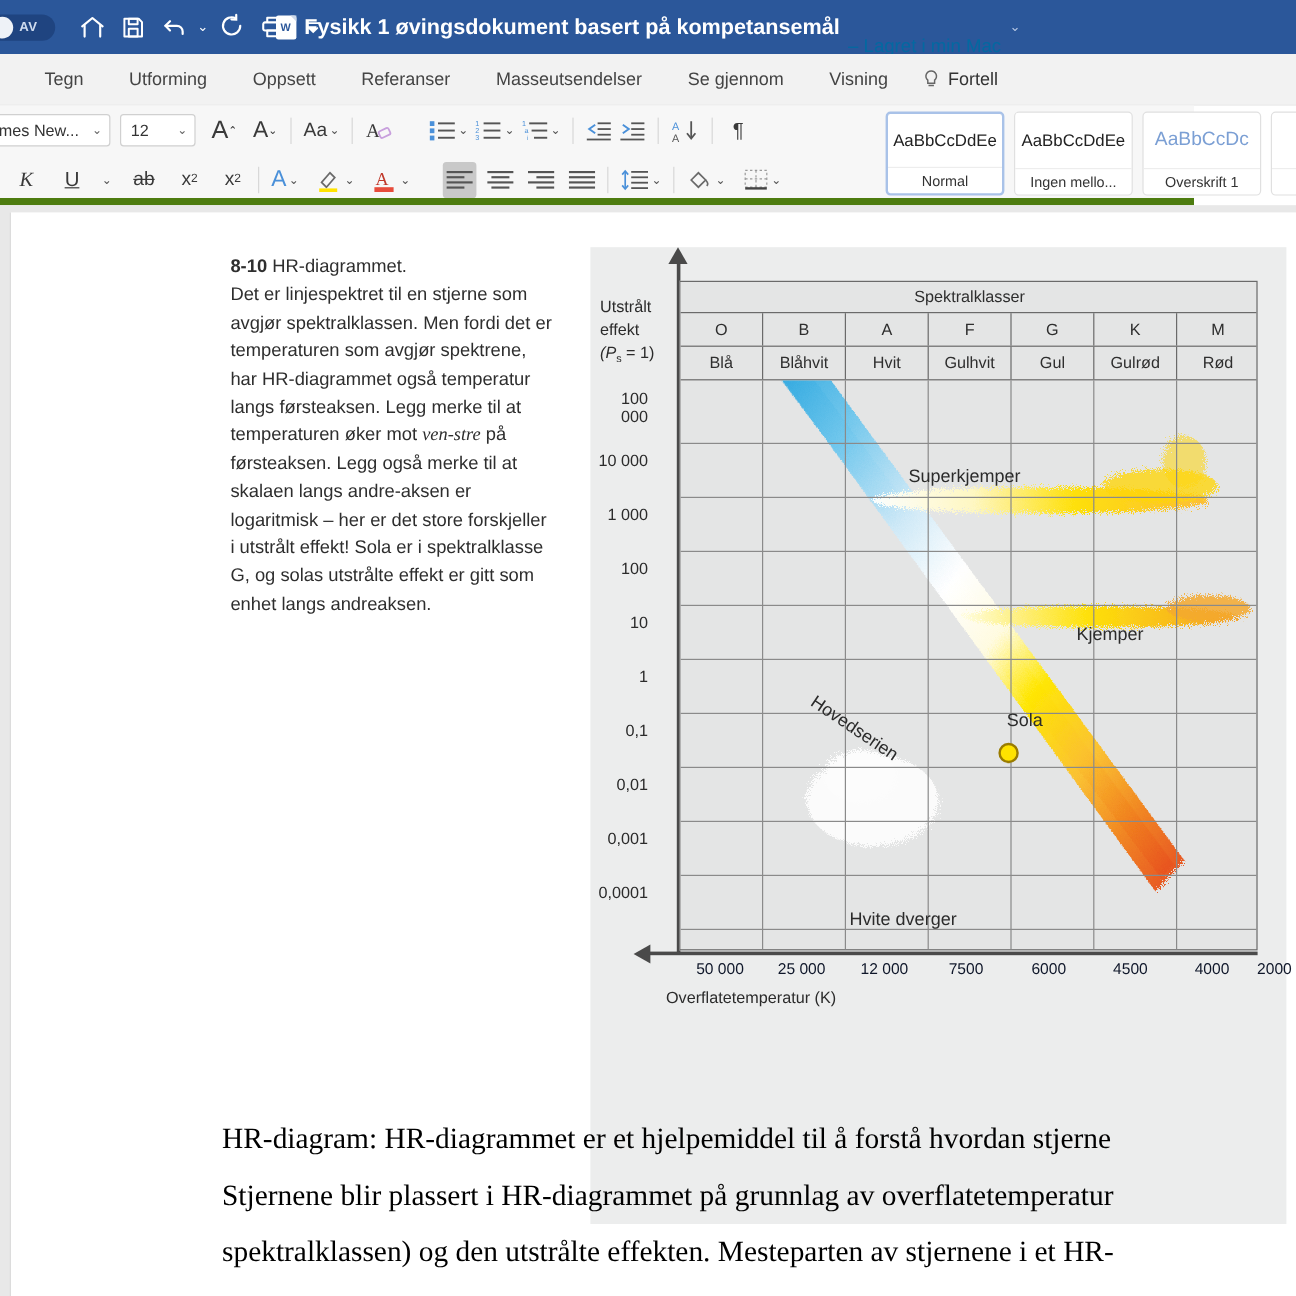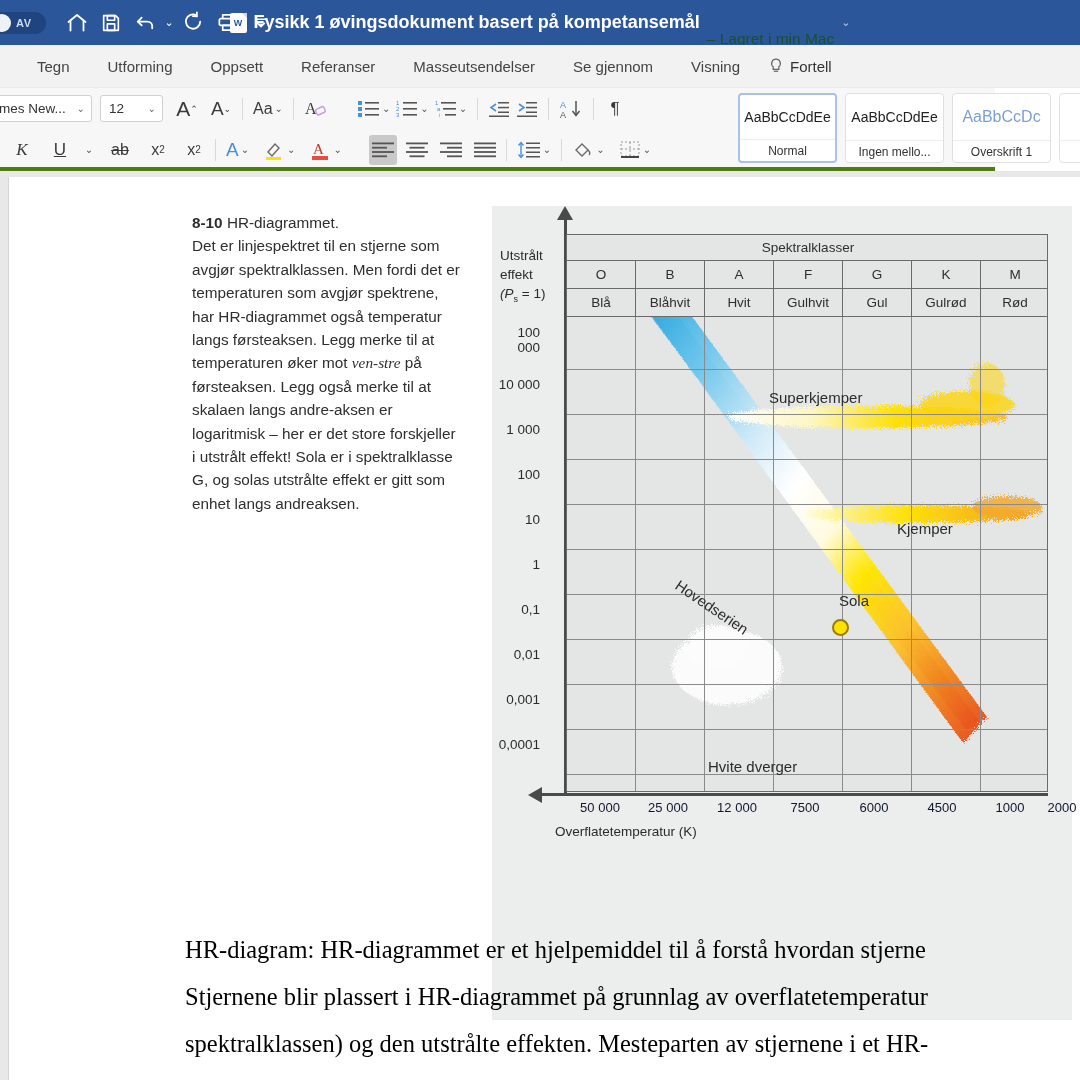--- a/index.html
+++ b/index.html
@@ -50,40 +50,40 @@
     position: relative; display: flex; align-items: center; justify-content: center;
   }
   .word-badge span { color: #2b579a; font-size: 9px; font-weight: bold; }
   .word-badge::after {
     content: ""; position: absolute; right: 0; top: 0;
     border-left: 5px solid transparent; border-top: 5px solid #cdd9ea;
   }
   #doc-title {
     color: #ffffff; font-size: 18px; font-weight: bold; white-space: nowrap;
   }
-  #doc-saved { color: #14532d; font-size: 15.5px; font-weight: normal; white-space: nowrap; margin-top: 32px;}
+  #doc-saved { color: #0369a1; font-size: 15.5px; font-weight: normal; white-space: nowrap; margin-top: 32px;}
   #doc-saved-caret { color: #b8c9e4; font-size: 11px; }
 
   
   #ribbon-tabs {
     position: absolute; left: 0; top: 45px; width: 1080px; height: 43px;
     background: #f2f2f2;
     display: flex; align-items: center; padding-left: 18px; gap: 0px;
     border-bottom: 1px solid #ebebeb;
   }
   .rtab {
     font-size: 15px; color: #444444; padding: 4px 19px; white-space: nowrap;
   }
   .rtab.tell { display: flex; align-items: center; gap: 7px; color: #333333; padding-left: 10px;}
   .bulb { width: 14px; height: 17px; display: block; }
 
   
   #ribbon {
     position: absolute; left: 0; top: 88px; width: 995px; height: 83px;
-    background: #f7f7f7; border-bottom: 4px solid #4d7c0f;
+    background: #f7f7f7; border-bottom: 6px solid #4d7c0f;
   }
   .rrow { position: absolute; left: 0; width: 1080px; height: 41px; display: flex; align-items: center; }
   .rrow.r1 { top: 0px; }
   .rrow.r2 { top: 41px; }
 
   .combo {
     height: 27px; border: 1px solid #d0d0d0; background: #ffffff; border-radius: 3px;
     display: flex; align-items: center; justify-content: space-between;
     padding: 0 6px 0 8px; font-size: 13.5px; color: #333;
   }
@@ -695,37 +695,37 @@
           <div class="hline" style="top:97px"></div>
           <div class="hline" style="top:142px"></div>
           <div class="hline" style="top:187px"></div>
           <div class="hline" style="top:232px"></div>
           <div class="hline" style="top:277px"></div>
           <div class="hline" style="top:322px"></div>
           <div class="hline" style="top:367px"></div>
           <div class="hline" style="top:412px"></div>
           <div class="hline" style="top:457px"></div>
 
-          <div class="ann" style="left:202px; top:72px;">Superkjemper</div>
+          <div class="ann" style="left:190px; top:72px;">Superkjemper</div>
           <div class="ann" style="left:330px; top:203px;">Kjemper</div>
           <div class="ann rot" style="left:110px; top:258px;">Hovedserien</div>
           <div class="ann" style="left:272px; top:275px;">Sola</div>
           <div id="sola-dot" style="left:265px; top:302px;"></div>
           <div class="ann" style="left:141px; top:400px;margin-top:41px;">Hvite dverger</div>
         </div>
       </div>
 
       <div id="xlab-wrap">
         <div class="xlab" style="left:108px">50 000</div>
         <div class="xlab" style="left:176px">25 000</div>
         <div class="xlab" style="left:245px">12 000</div>
         <div class="xlab" style="left:313px">7500</div>
         <div class="xlab" style="left:382px">6000</div>
         <div class="xlab" style="left:450px">4500</div>
-        <div class="xlab" style="left:518px">1000</div>
+        <div class="xlab" style="left:518px">4000</div>
         <div class="xlab" style="left:570px">2000</div>
       </div>
 
       <div id="axis-caption">Overflatetemperatur (K)</div>
     </div>
 
     <div id="body-text">
       <div>HR-diagram: HR-diagrammet er et hjelpemiddel til å forstå hvordan stjerne</div>
       <div>Stjernene blir plassert i HR-diagrammet på grunnlag av overflatetemperatur</div>
       <div>spektralklassen) og den utstrålte effekten. Mesteparten av stjernene i et HR-</div>

